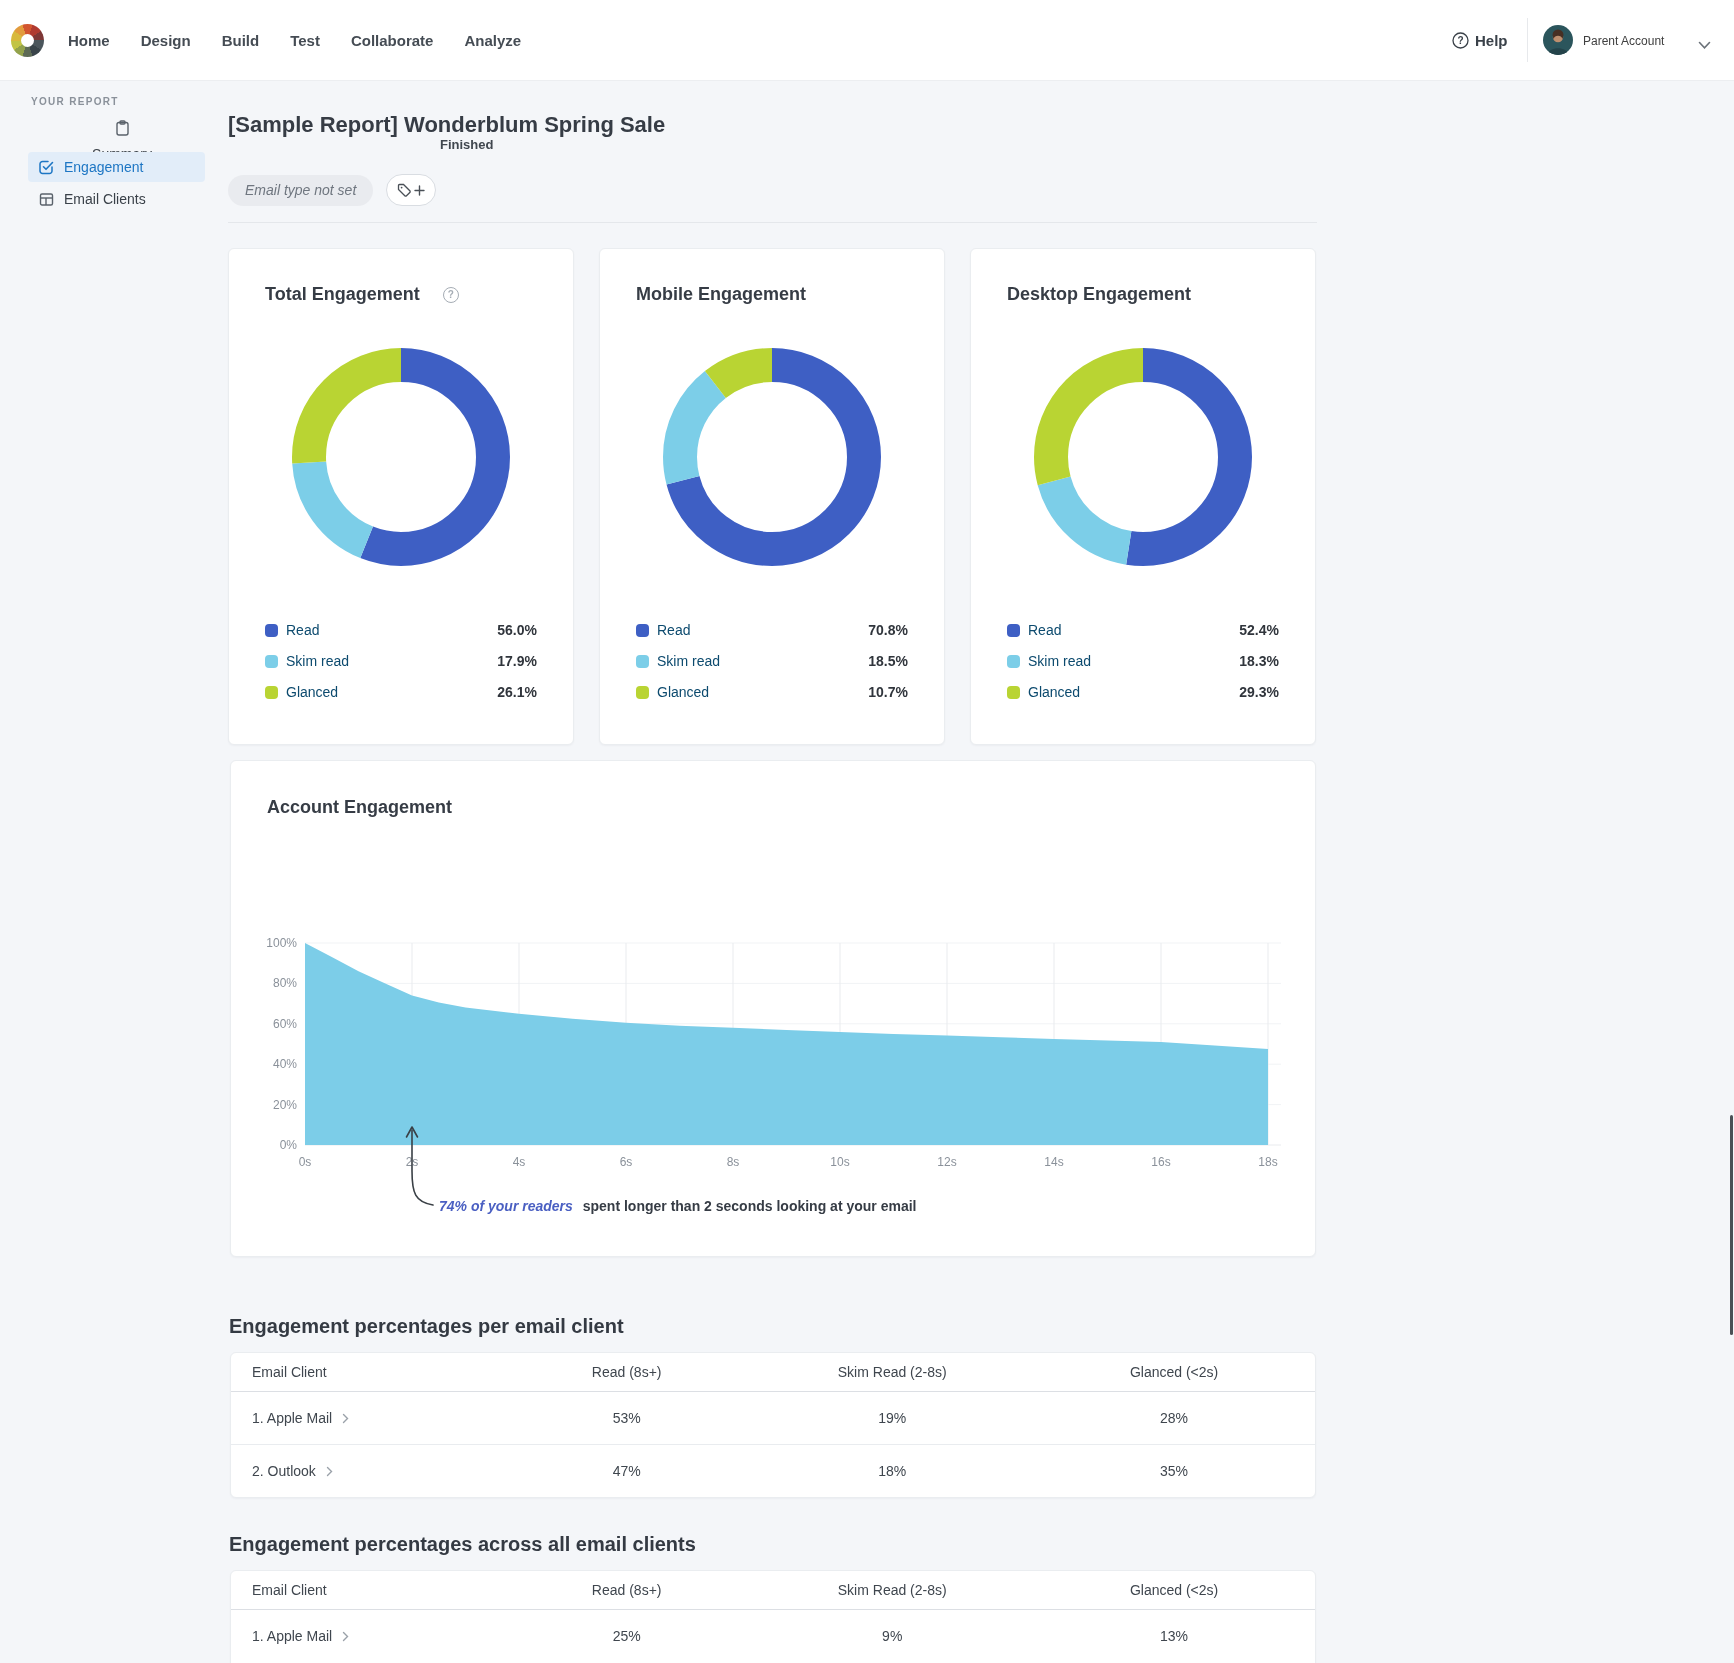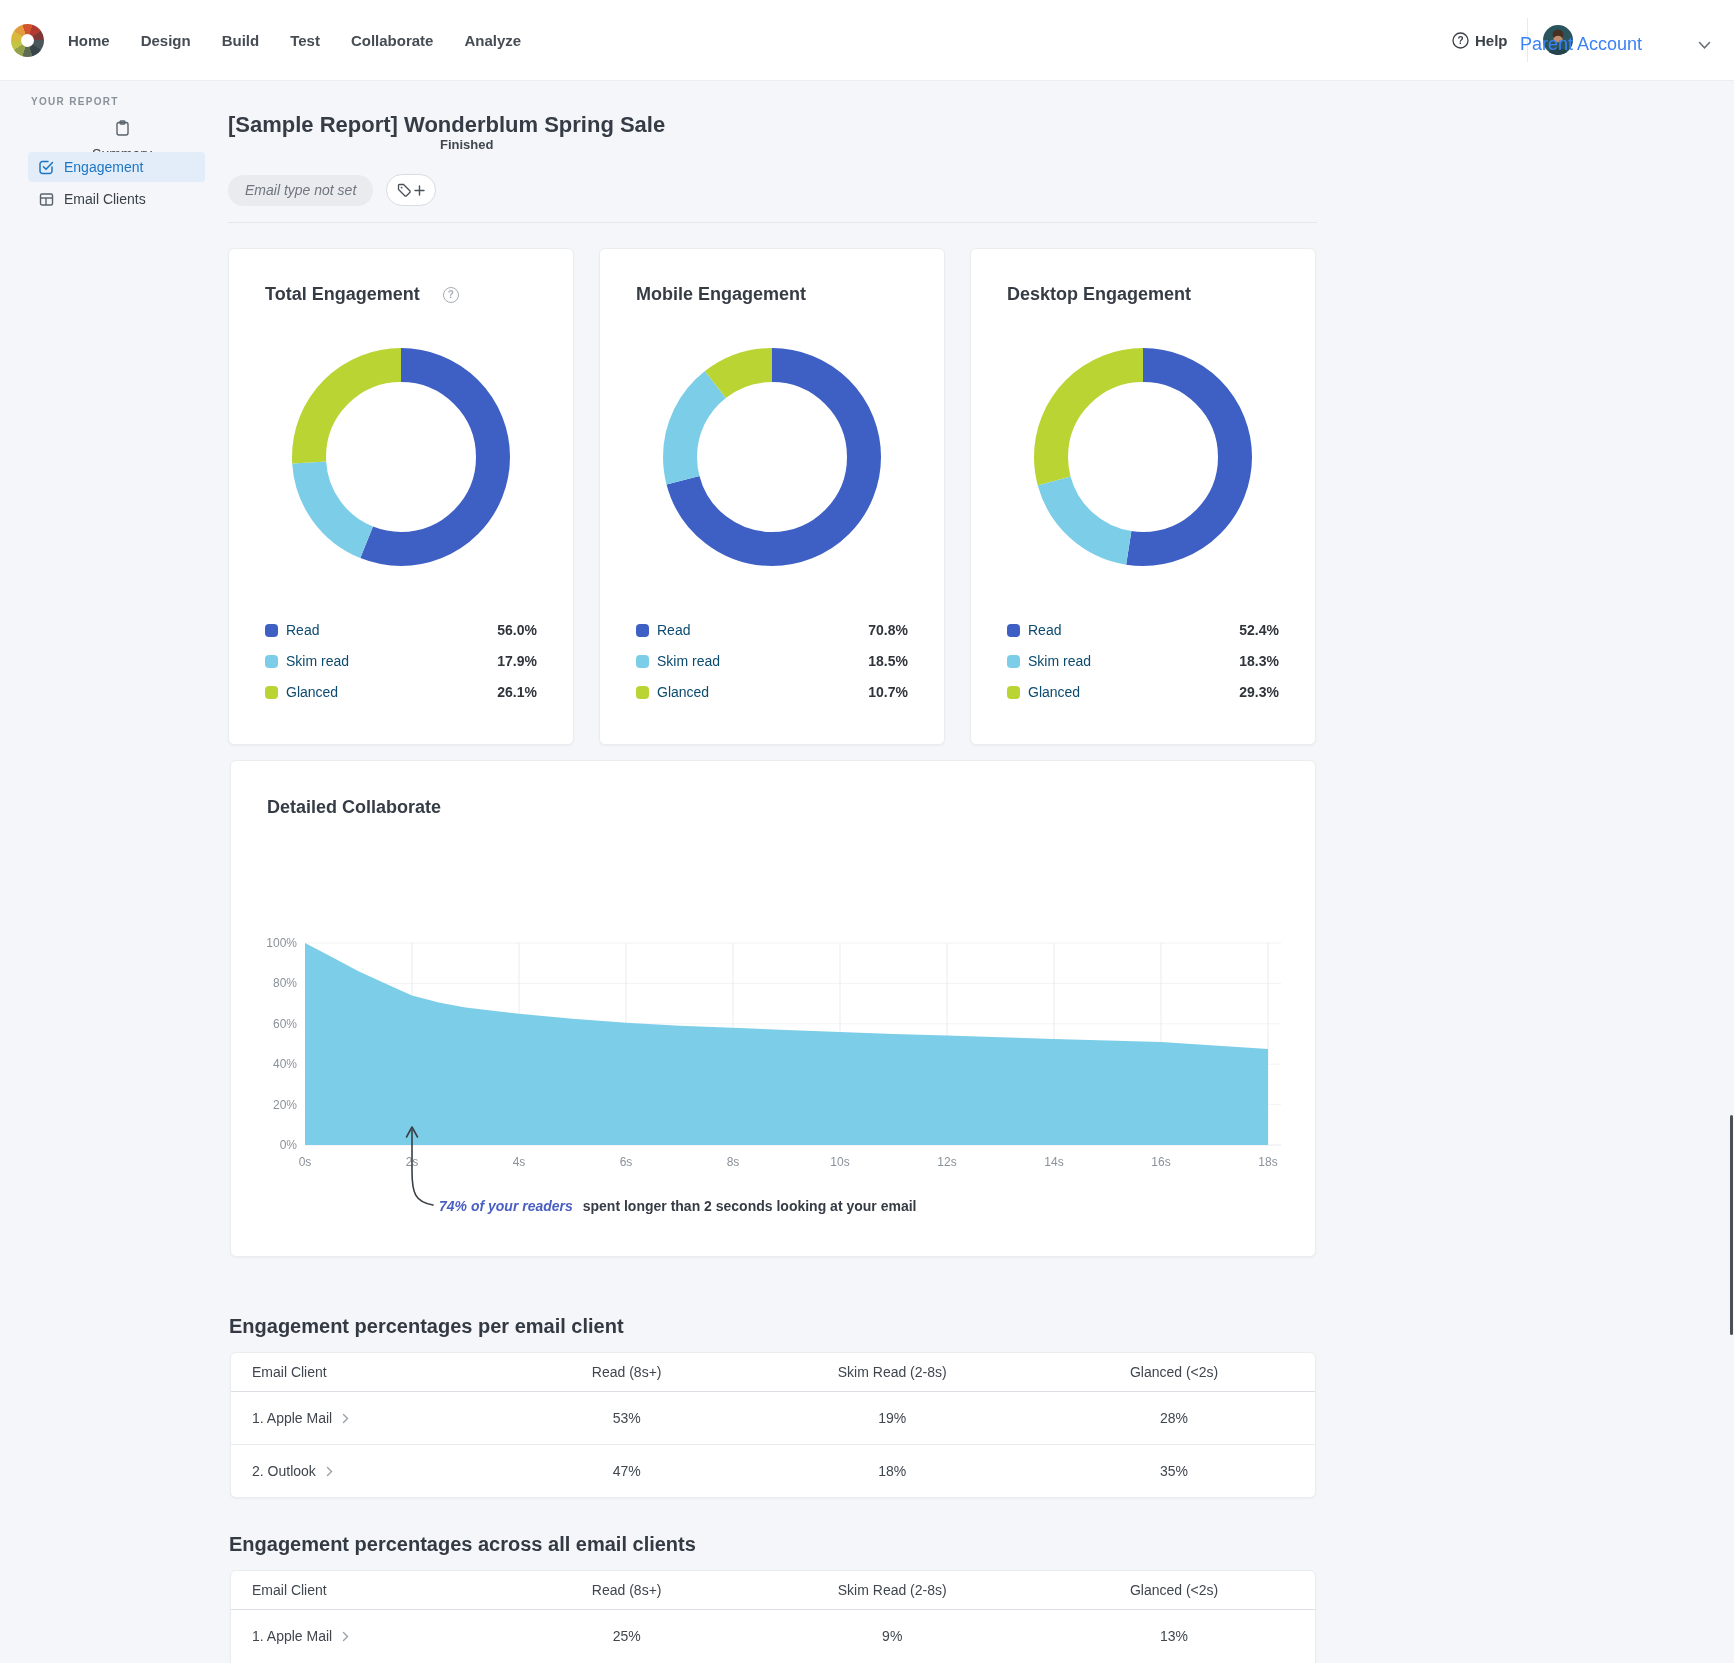--- a/index.html
+++ b/index.html
@@ -11,21 +11,21 @@
   
   .navbar{position:absolute;left:0;top:0;width:1734px;height:80px;background:#FFFFFF;border-bottom:1px solid #ECEEF1;}
   .logo{position:absolute;left:11px;top:24px;width:33px;height:33px;border-radius:50%;
     background:conic-gradient(from -90deg,#d8b93c 0 36deg,#e29b3d 36deg 72deg,#d2552f 72deg 108deg,#b03a30 108deg 144deg,#7e3736 144deg 180deg,#4b565c 180deg 216deg,#39444a 216deg 252deg,#5d6a55 252deg 288deg,#93a24b 288deg 324deg,#c2c444 324deg 360deg);}
   .logo::after{content:"";position:absolute;left:10px;top:10px;width:13px;height:13px;border-radius:50%;background:#fff;}
   .nav-items{position:absolute;left:68px;top:0;height:80px;display:flex;align-items:center;gap:31px;}
   .nav-item{font-size:15px;font-weight:700;color:#454C54;cursor:pointer;}
   .help{position:absolute;left:1452px;top:0;height:80px;display:flex;align-items:center;gap:6px;font-size:15px;font-weight:600;color:#3A4149;cursor:pointer;}
   .nav-divider{position:absolute;left:1527px;top:18px;width:1px;height:44px;background:#E7E9EC;}
   .avatar{position:absolute;left:1543px;top:25px;width:30px;height:30px;border-radius:50%;overflow:hidden;}
-  .account-label{position:absolute;left:1520px;top:34px;font-size:18px;color:#3b82f6;}
+  .account-label{position:absolute;left:1583px;top:34px;font-size:12px;color:#404040;}
   .nav-chevron{position:absolute;left:1698px;top:36px;}
   
   .sidebar-section{position:absolute;left:31px;top:96px;font-size:10px;font-weight:700;letter-spacing:1.3px;color:#8A919A;}
   .side-item{position:absolute;left:28px;width:177px;height:30px;border-radius:4px;display:flex;align-items:center;gap:10px;padding-left:11px;box-sizing:border-box;font-size:14px;font-weight:500;color:#3A4149;cursor:pointer;}
   .side-item .sicon{display:flex;color:#5A626B;}
   .side-item.active{background:#E2EDF9;color:#1D76C4;}
   .side-item.active .sicon{color:#1D76C4;}
   
   .page-title{position:absolute;left:228px;top:95px;font-size:22px;line-height:26px;font-weight:600;color:#363C45;margin-top:17px;}
   .status-text{position:absolute;left:440px;top:137px;font-size:13px;font-weight:600;color:#40474F;}
@@ -248,21 +248,21 @@
           <span class="chip" style="background:#B9D433"></span>
           <span class="legend-label">Glanced</span>
           <span class="legend-value">29.3%</span>
         </div>
       </div>
   </div>
 
 </div>
 
 <div class="card detail-card">
-  <div class="detail-title">Detailed Collaborate</div>
+  <div class="detail-title">Account Engagement</div>
   <svg id="detail-chart" width="1040" height="330" viewBox="0 0 1040 330">
     <g id="dc-grid">
         <line x1="38" y1="201.6" x2="1014" y2="201.6" stroke="#F1F3F5" stroke-width="1"></line>
         <line x1="38" y1="161.2" x2="1014" y2="161.2" stroke="#F1F3F5" stroke-width="1"></line>
         <line x1="38" y1="120.8" x2="1014" y2="120.8" stroke="#F1F3F5" stroke-width="1"></line>
         <line x1="38" y1="80.4" x2="1014" y2="80.4" stroke="#F1F3F5" stroke-width="1"></line>
         <line x1="38" y1="40" x2="1014" y2="40" stroke="#F1F3F5" stroke-width="1"></line>
         <line x1="145" y1="40" x2="145" y2="242" stroke="#E9EBEE" stroke-width="1"></line>
         <line x1="252" y1="40" x2="252" y2="242" stroke="#E9EBEE" stroke-width="1"></line>
         <line x1="359" y1="40" x2="359" y2="242" stroke="#E9EBEE" stroke-width="1"></line>

